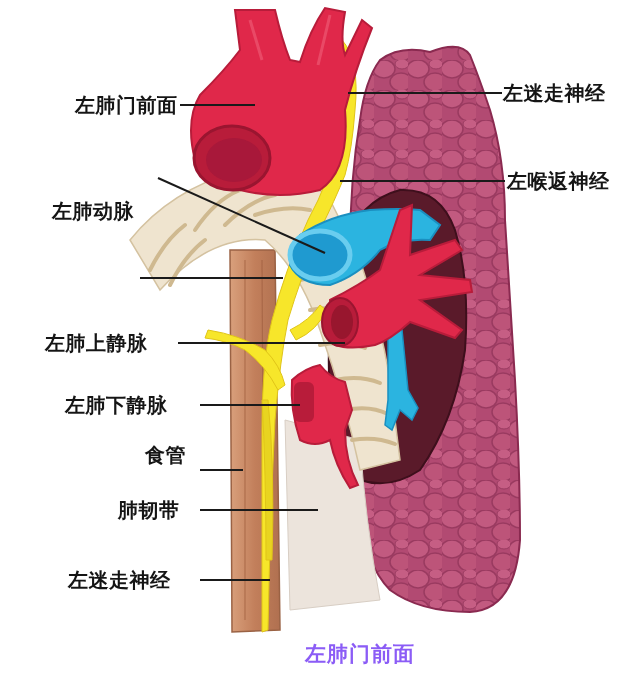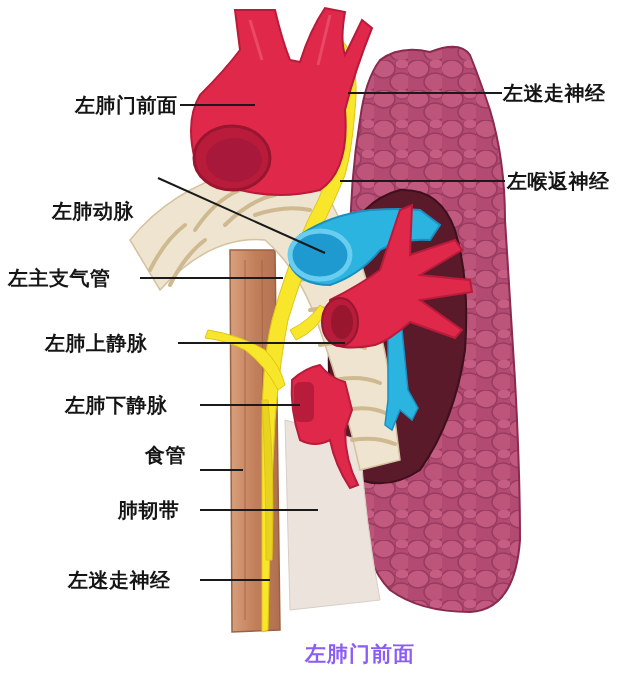--- a/index.html
+++ b/index.html
@@ -140,21 +140,20 @@
       <line x1="200" y1="470" x2="243" y2="470"></line>
       <line x1="200" y1="510" x2="318" y2="510"></line>
       <line x1="200" y1="580" x2="270" y2="580"></line>
       <line x1="348" y1="93" x2="502" y2="93"></line>
       <line x1="340" y1="181" x2="505" y2="181"></line>
     </g>
   </svg>
 
   <div class="label left" style="left:75px; top:93px;">左肺门前面</div>
   <div class="label left" style="left:52px; top:165px;margin-top:34px;">左肺动脉</div>
-  <div class="label left" style="left:8px; top:266px;">左主支气管</div>
   <div class="label left" style="left:45px; top:331px;">左肺上静脉</div>
   <div class="label left" style="left:65px; top:393px;">左肺下静脉</div>
   <div class="label left" style="left:145px; top:443px;">食管</div>
   <div class="label left" style="left:118px; top:498px;font-family:Liberation Serif, serif;">肺韧带</div>
   <div class="label left" style="left:68px; top:568px;">左迷走神经</div>
 
   <div class="label right" style="left:503px; top:81px;">左迷走神经</div>
   <div class="label right" style="left:507px; top:169px;">左喉返神经</div>
 
   <div class="caption">左肺门前面</div>

